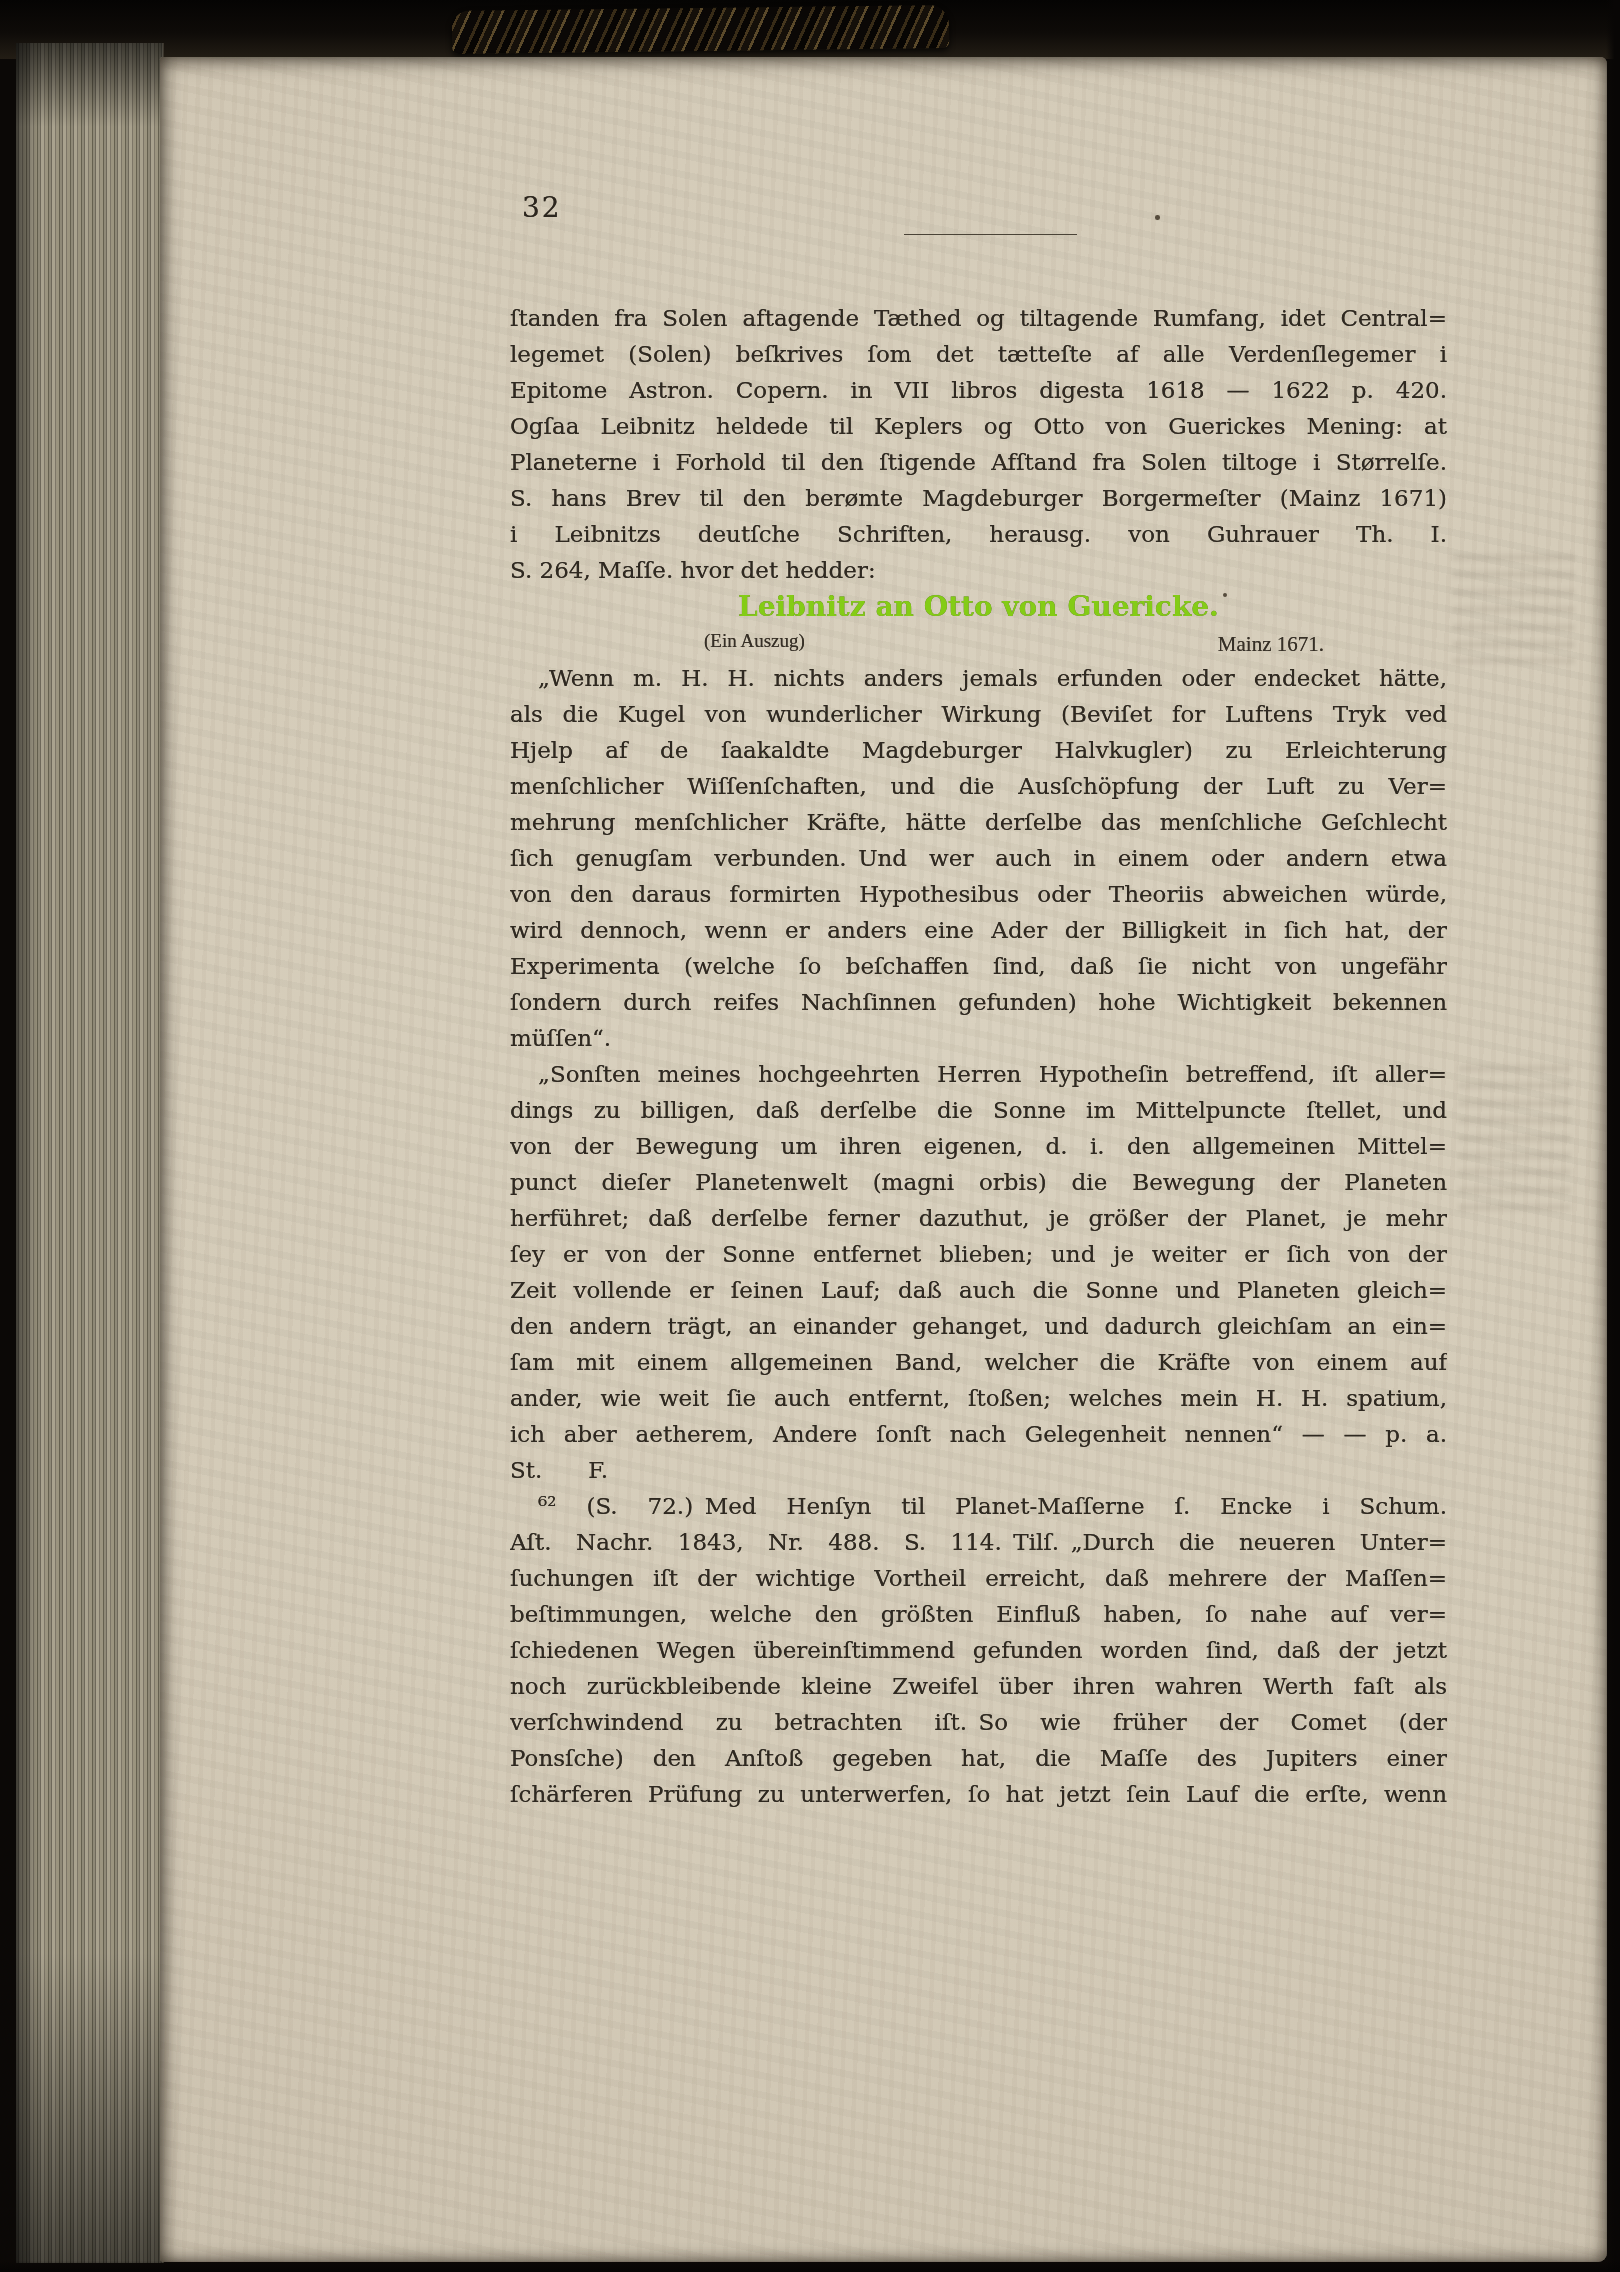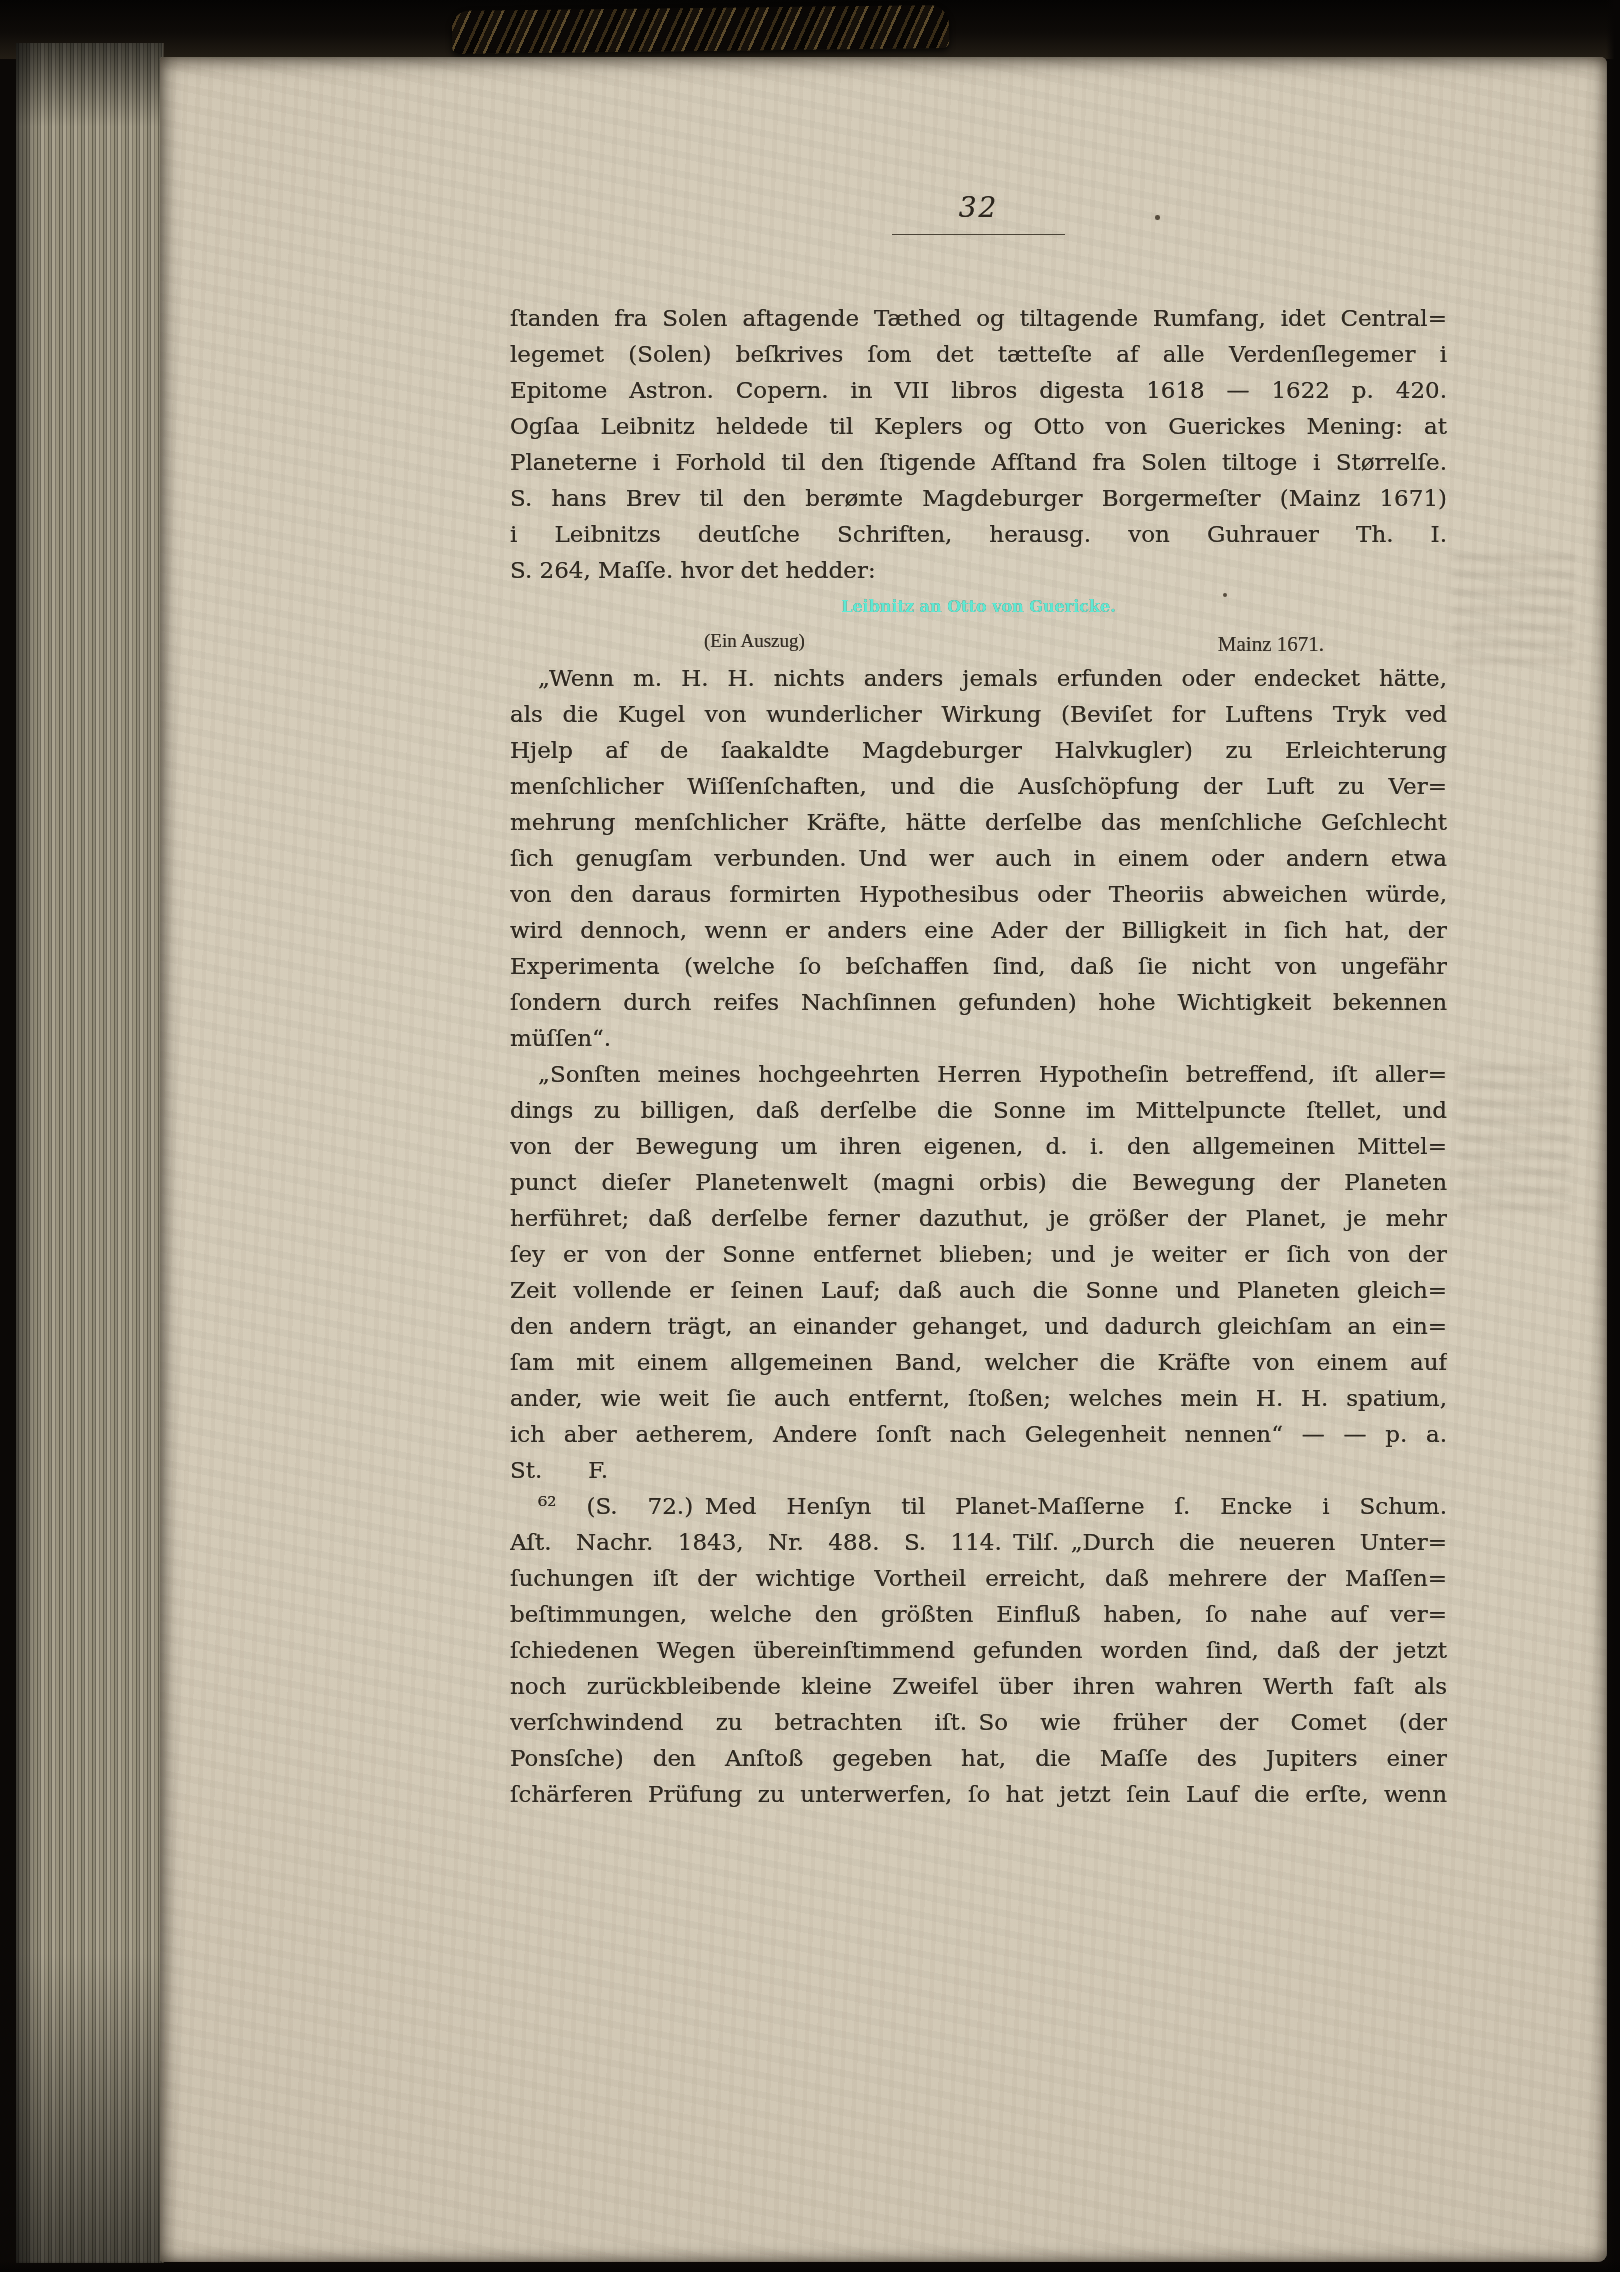--- a/index.html
+++ b/index.html
@@ -62,22 +62,22 @@
   .right-edge{
     position:absolute;right:0;top:0;width:14px;height:2273px;
     background:linear-gradient(90deg,rgba(8,6,5,0) 0,#080605 60%);
   }
   .bottom-edge{
     position:absolute;left:0;bottom:0;width:1620px;height:11.6px;
     background:linear-gradient(0deg,#050403 0,rgba(5,4,3,0) 100%);
   }
   
   .page-head{
-    position:absolute;left:510px;top:191px;width:937px;
-    text-align:center;color:#2c261e;font-style:italic;
+    position:absolute;left:522px;top:191px;width:937px;
+    color:#2c261e;
   }
   .page-number{
     font-size:28px;line-height:34px;letter-spacing:1.9px;
     text-shadow:0 0 0.6px rgba(44,38,30,.7);
   }
   .page-number-rule{
     width:173px;height:0;margin:9px auto 0 auto;
     border-top:1.9px solid #4a4337;
   }
   .text-block{
@@ -85,21 +85,21 @@
     color:#2f2921;text-shadow:0 0 0.6px rgba(47,41,33,.75);
   }
   .line{
     height:36px;line-height:36px;font-size:23px;
     overflow:hidden;text-align:left;
   }
   .line.j{text-align:justify;text-align-last:justify;}
   .line.ind{padding-left:28px;}
   .letter-head{
     height:37px;line-height:37px;text-align:center;
-    font-weight:bold;font-size:16px;color:#5eead4;
+    font-weight:bold;font-size:28px;color:#84cc16;
   }
   .sub-line{position:relative;height:35px;font-size:19px;color:#362f26;font-family:Liberation Serif, serif;}
   .sub-left{position:absolute;left:194px;top:5.2px;}
   .sub-right{position:absolute;right:123px;top:6.5px;font-size:21px;text-align:center;}
 </style>
 </head>
 <body>
 
 <div class="top-edge"></div>
 <div class="top-ornament"></div>

